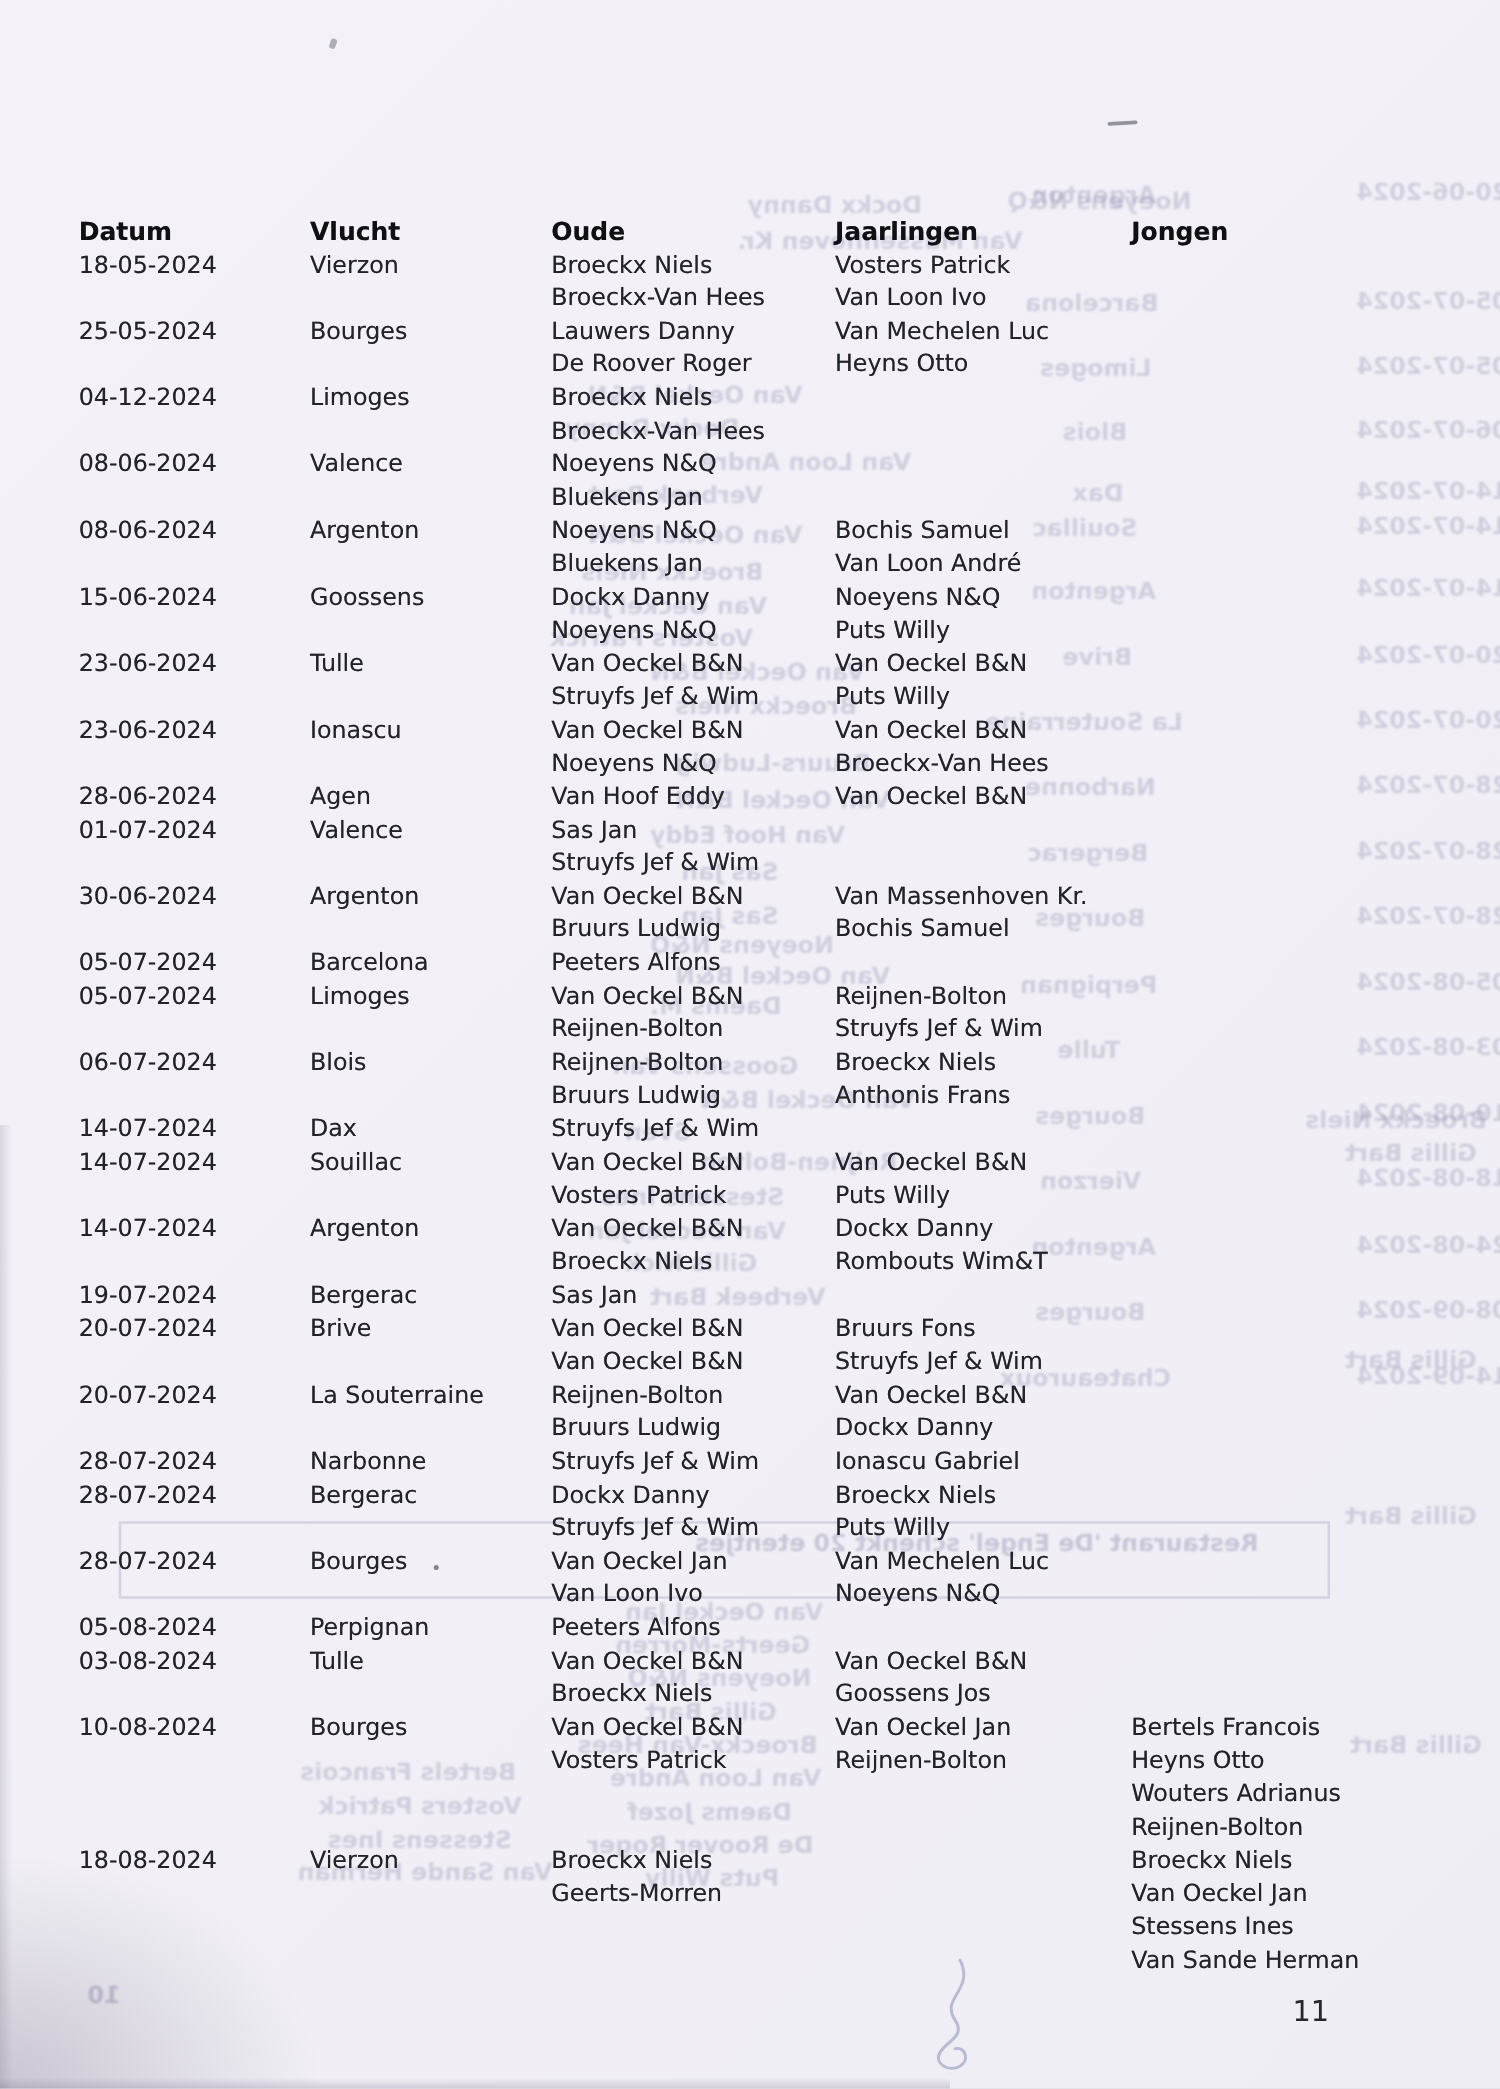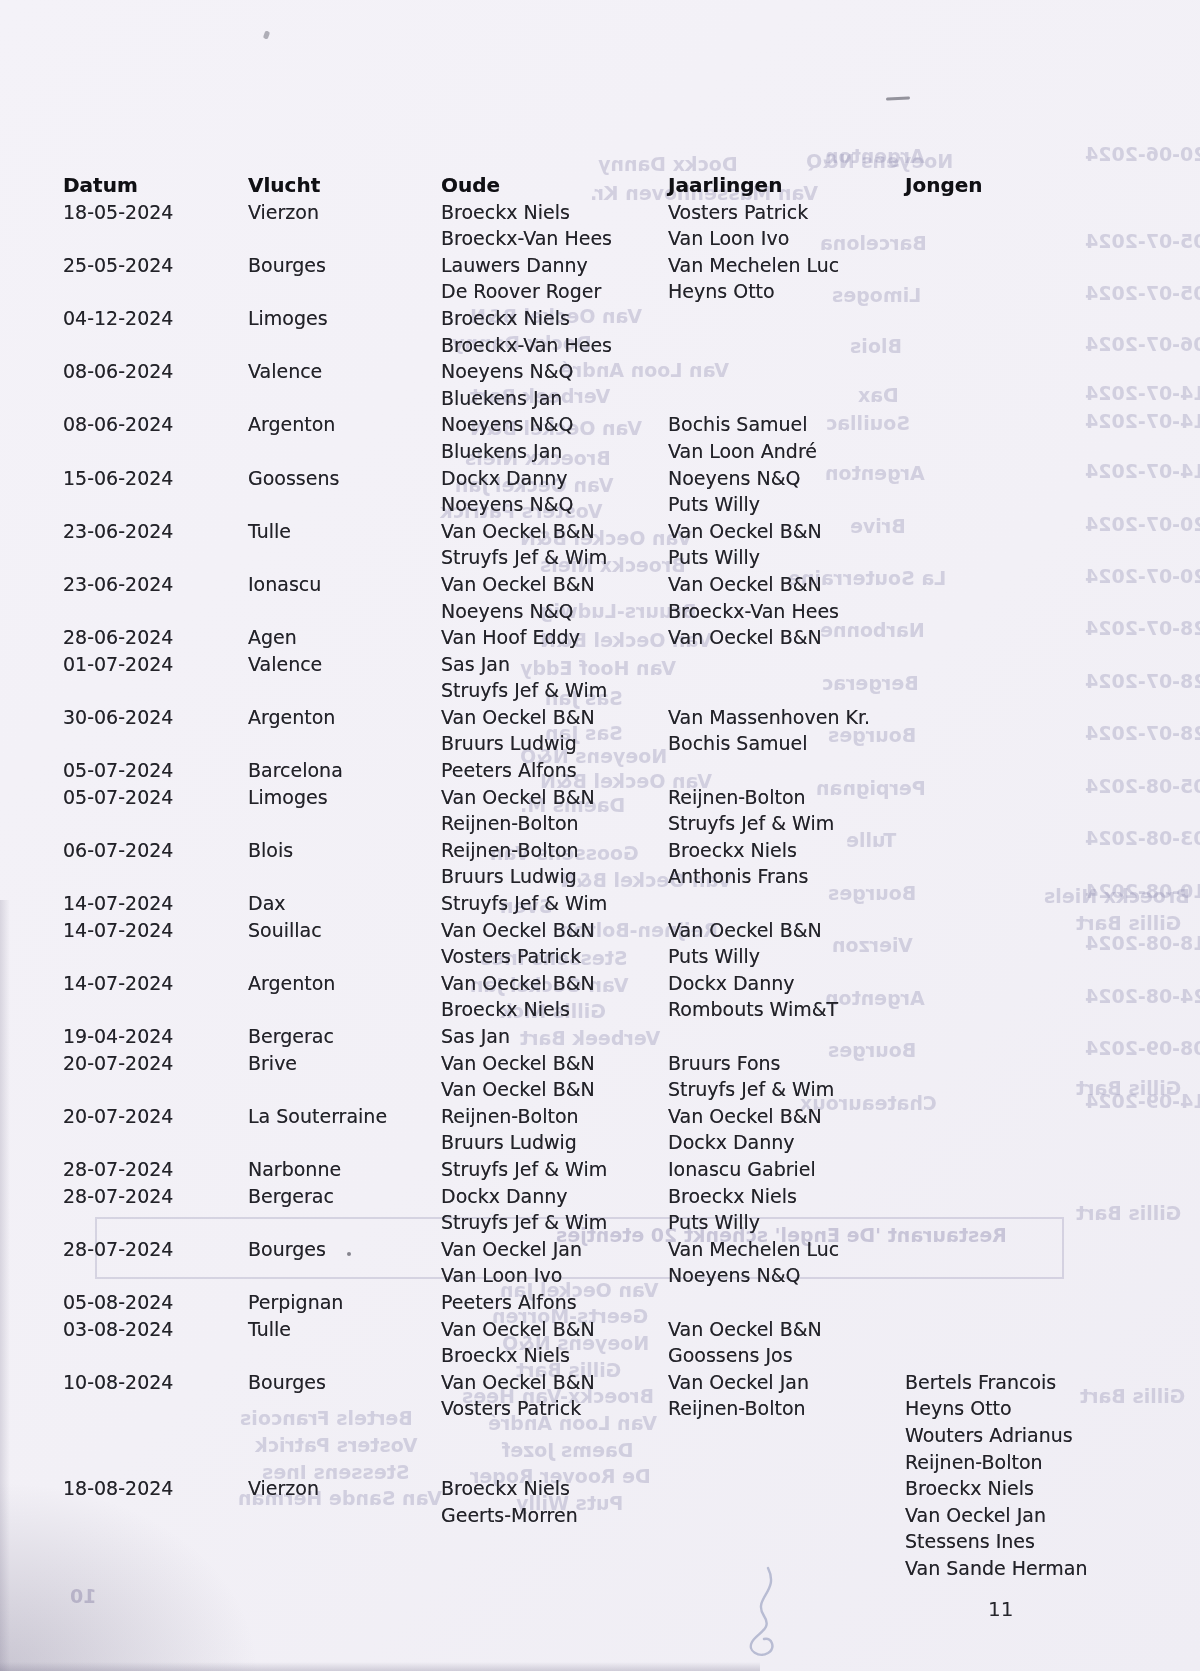--- a/index.html
+++ b/index.html
@@ -25,21 +25,21 @@
     font-weight:700;font-size:20px;line-height:26px;color:#141418;
     text-shadow:0 0 0.5px rgba(20,20,30,.55);
   }
   
   .race-table{position:absolute;left:63px;top:172px;width:1105px;}
   .trow{display:grid;grid-template-columns:185px 193px 227px 237px 1fr;align-items:start;}
   .tcell{min-height:1px;}
   .tline{height:26.6px;line-height:26.6px;font-size:19px;white-space:nowrap;
          color:#222228;text-shadow:0 0 0.4px rgba(25,25,35,.5);}
   .thead .tline{font-weight:700;font-size:20px;color:#101014;}
-  .page-number{position:absolute;left:988px;top:1597px;font-size:20px;color:#26262c;}
+  .page-number{position:absolute;left:1034px;top:1597px;font-size:23px;color:#26262c;}
   
   .dash{position:absolute;left:886px;top:97px;width:24px;height:3px;
         background:rgba(70,70,82,.55);transform:rotate(-3deg);border-radius:2px;}
   .speck-a{position:absolute;left:264px;top:31px;width:5px;height:8px;
         background:rgba(90,90,104,.45);transform:rotate(20deg);border-radius:2px;}
   .speck-b{position:absolute;left:347px;top:1252px;width:4px;height:4px;
         background:rgba(60,60,72,.6);border-radius:50%;}
   .squiggle{position:absolute;left:720px;top:1560px;}
   .corner-shade{position:absolute;left:0;bottom:0;width:260px;height:190px;
         background:radial-gradient(ellipse at 0% 100%,rgba(106,100,126,.30),rgba(106,100,126,0) 70%);}
@@ -428,21 +428,21 @@
           <div class="tline">Broeckx Niels</div>
         </div>
         <div class="tcell">
           <div class="tline">Dockx Danny</div>
           <div class="tline">Rombouts Wim&amp;T</div>
         </div>
         <div class="tcell"></div>
       </div>
       <div class="trow">
         <div class="tcell">
-          <div class="tline">19-04-2024</div>
+          <div class="tline">19-07-2024</div>
         </div>
         <div class="tcell">
           <div class="tline">Bergerac</div>
         </div>
         <div class="tcell">
           <div class="tline">Sas Jan</div>
         </div>
         <div class="tcell"></div>
         <div class="tcell"></div>
       </div>

